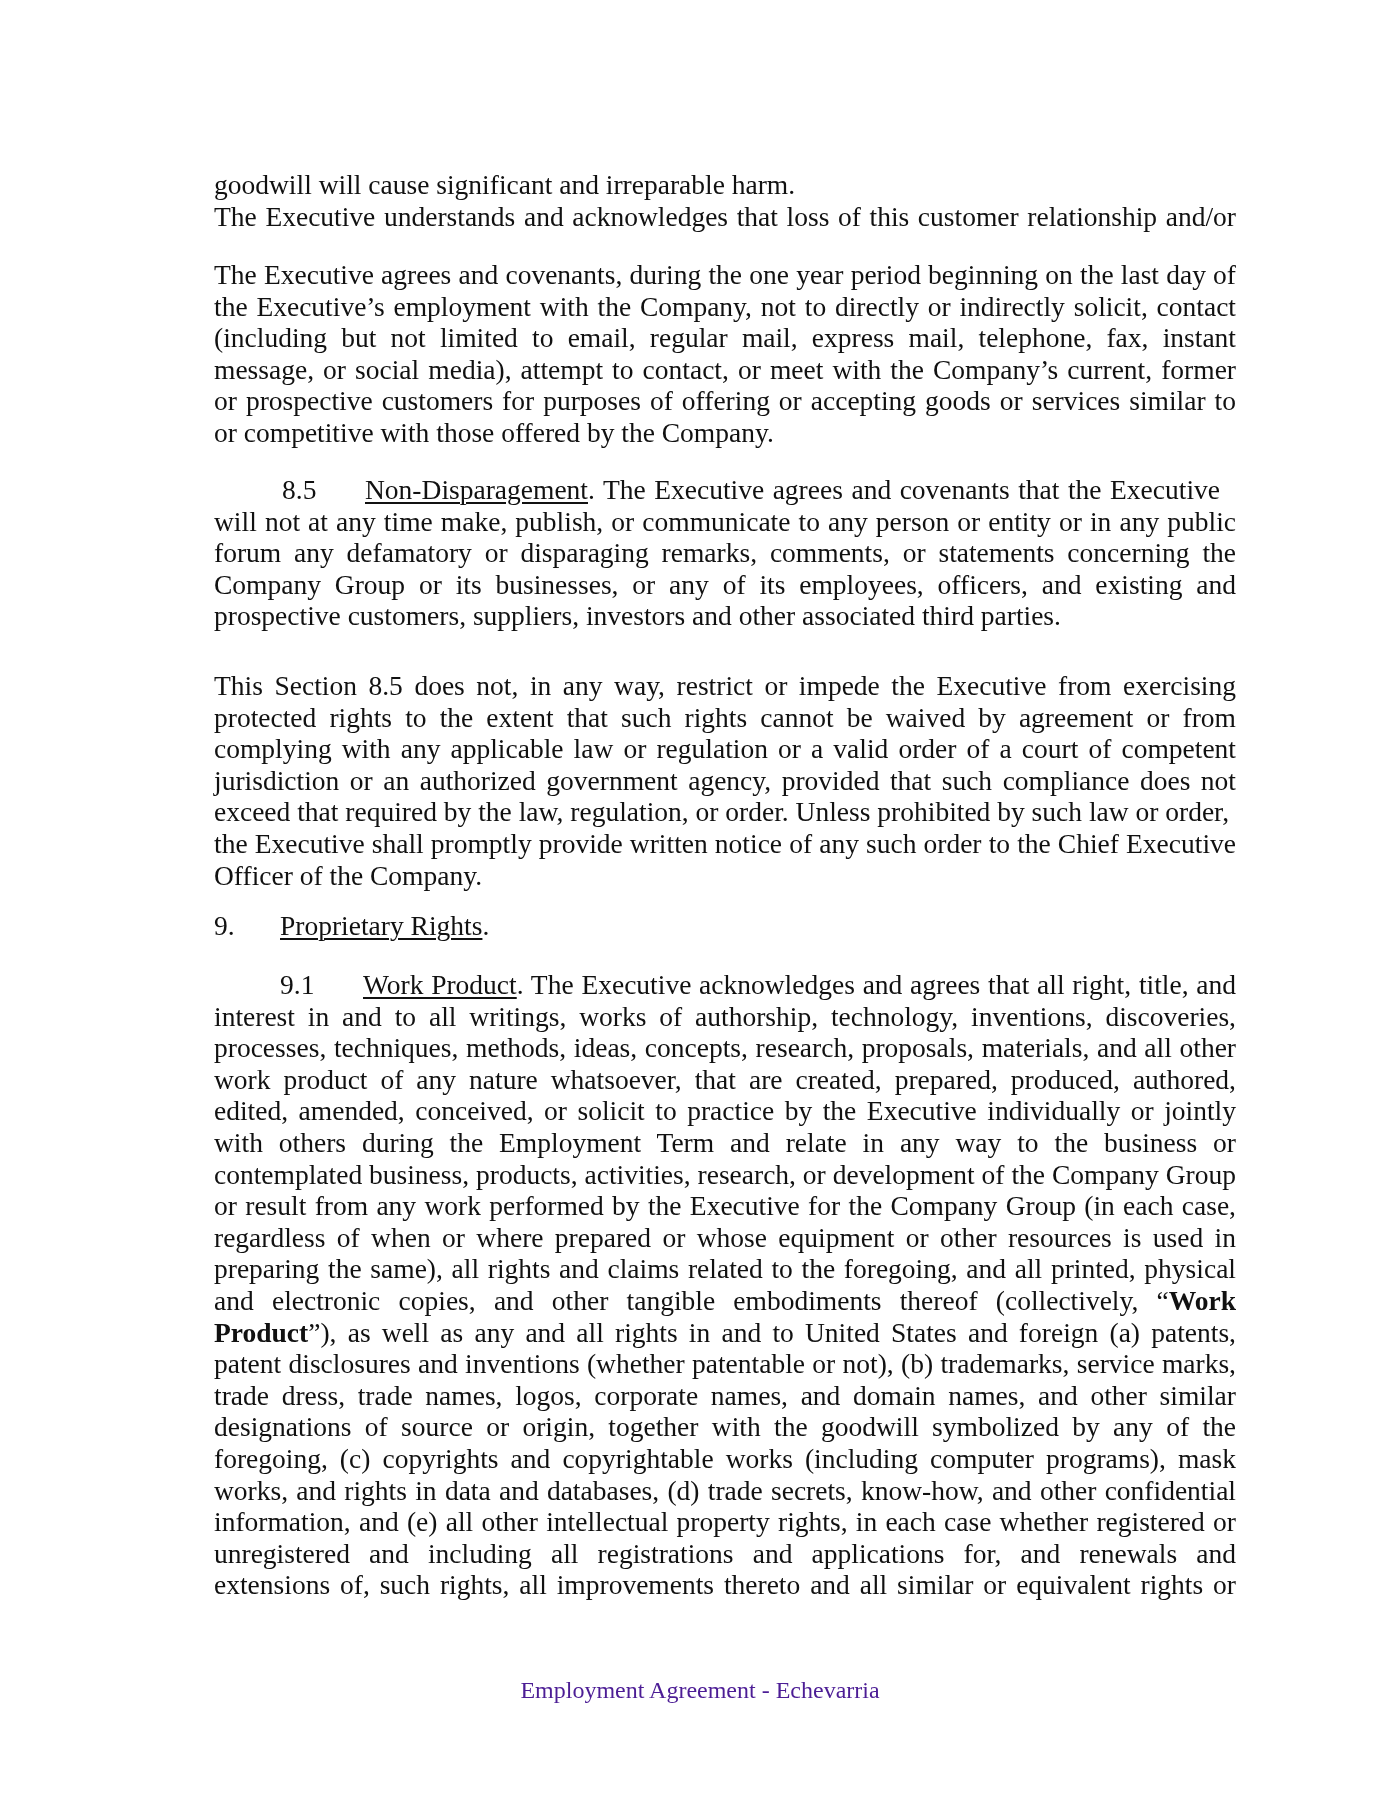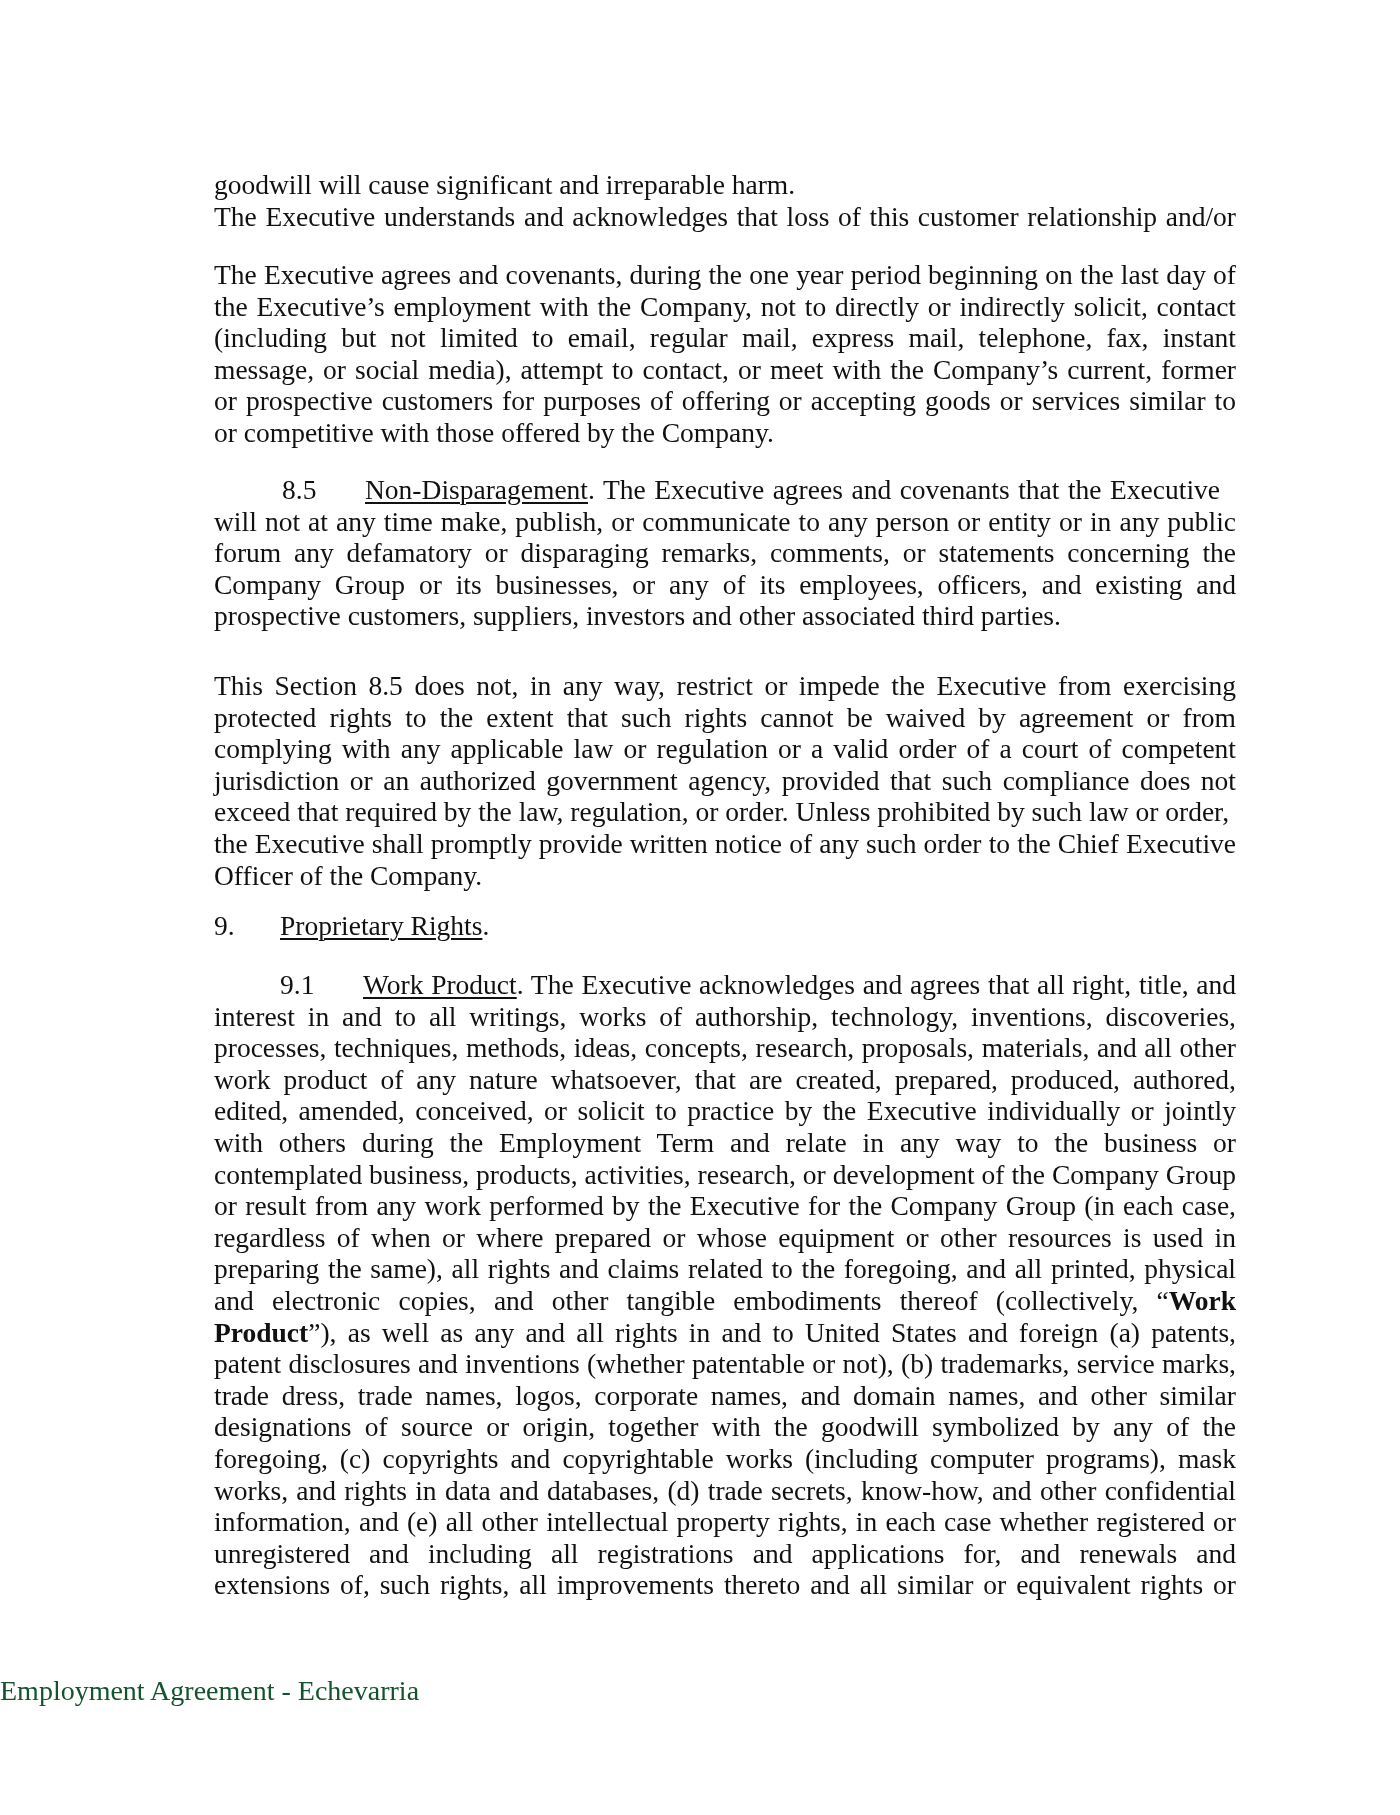--- a/index.html
+++ b/index.html
@@ -16,23 +16,23 @@
   .line {
     display: block; height: 31.6px; line-height: 31.6px;
     white-space: nowrap; text-align: justify; text-align-last: justify;
     overflow: visible;
   }
   .line.last { text-align: left; text-align-last: left; }
   .num { display: inline-block; }
   .u { text-decoration: underline; text-underline-offset: 3px; text-decoration-thickness: 1.5px; }
   .b { font-weight: bold; }
   .footer {
-    position: absolute; left: 0; width: 1400px; text-align: left;
+    position: absolute; left: 0; width: 1400px; text-align: center;
     font-family: "Liberation Serif", "DejaVu Serif", serif;
-    font-size: 28px; color: #14532d; line-height: 27px;
+    font-size: 24px; color: #4c1d95; line-height: 27px;
   }
 </style>
 </head>
 <body>
 
 <div class="page">
   <div class="body-text" style="top:0;">
 
     <div class="para" style="top:169px;">
       <span class="line last">goodwill will cause significant and irreparable harm.</span>

